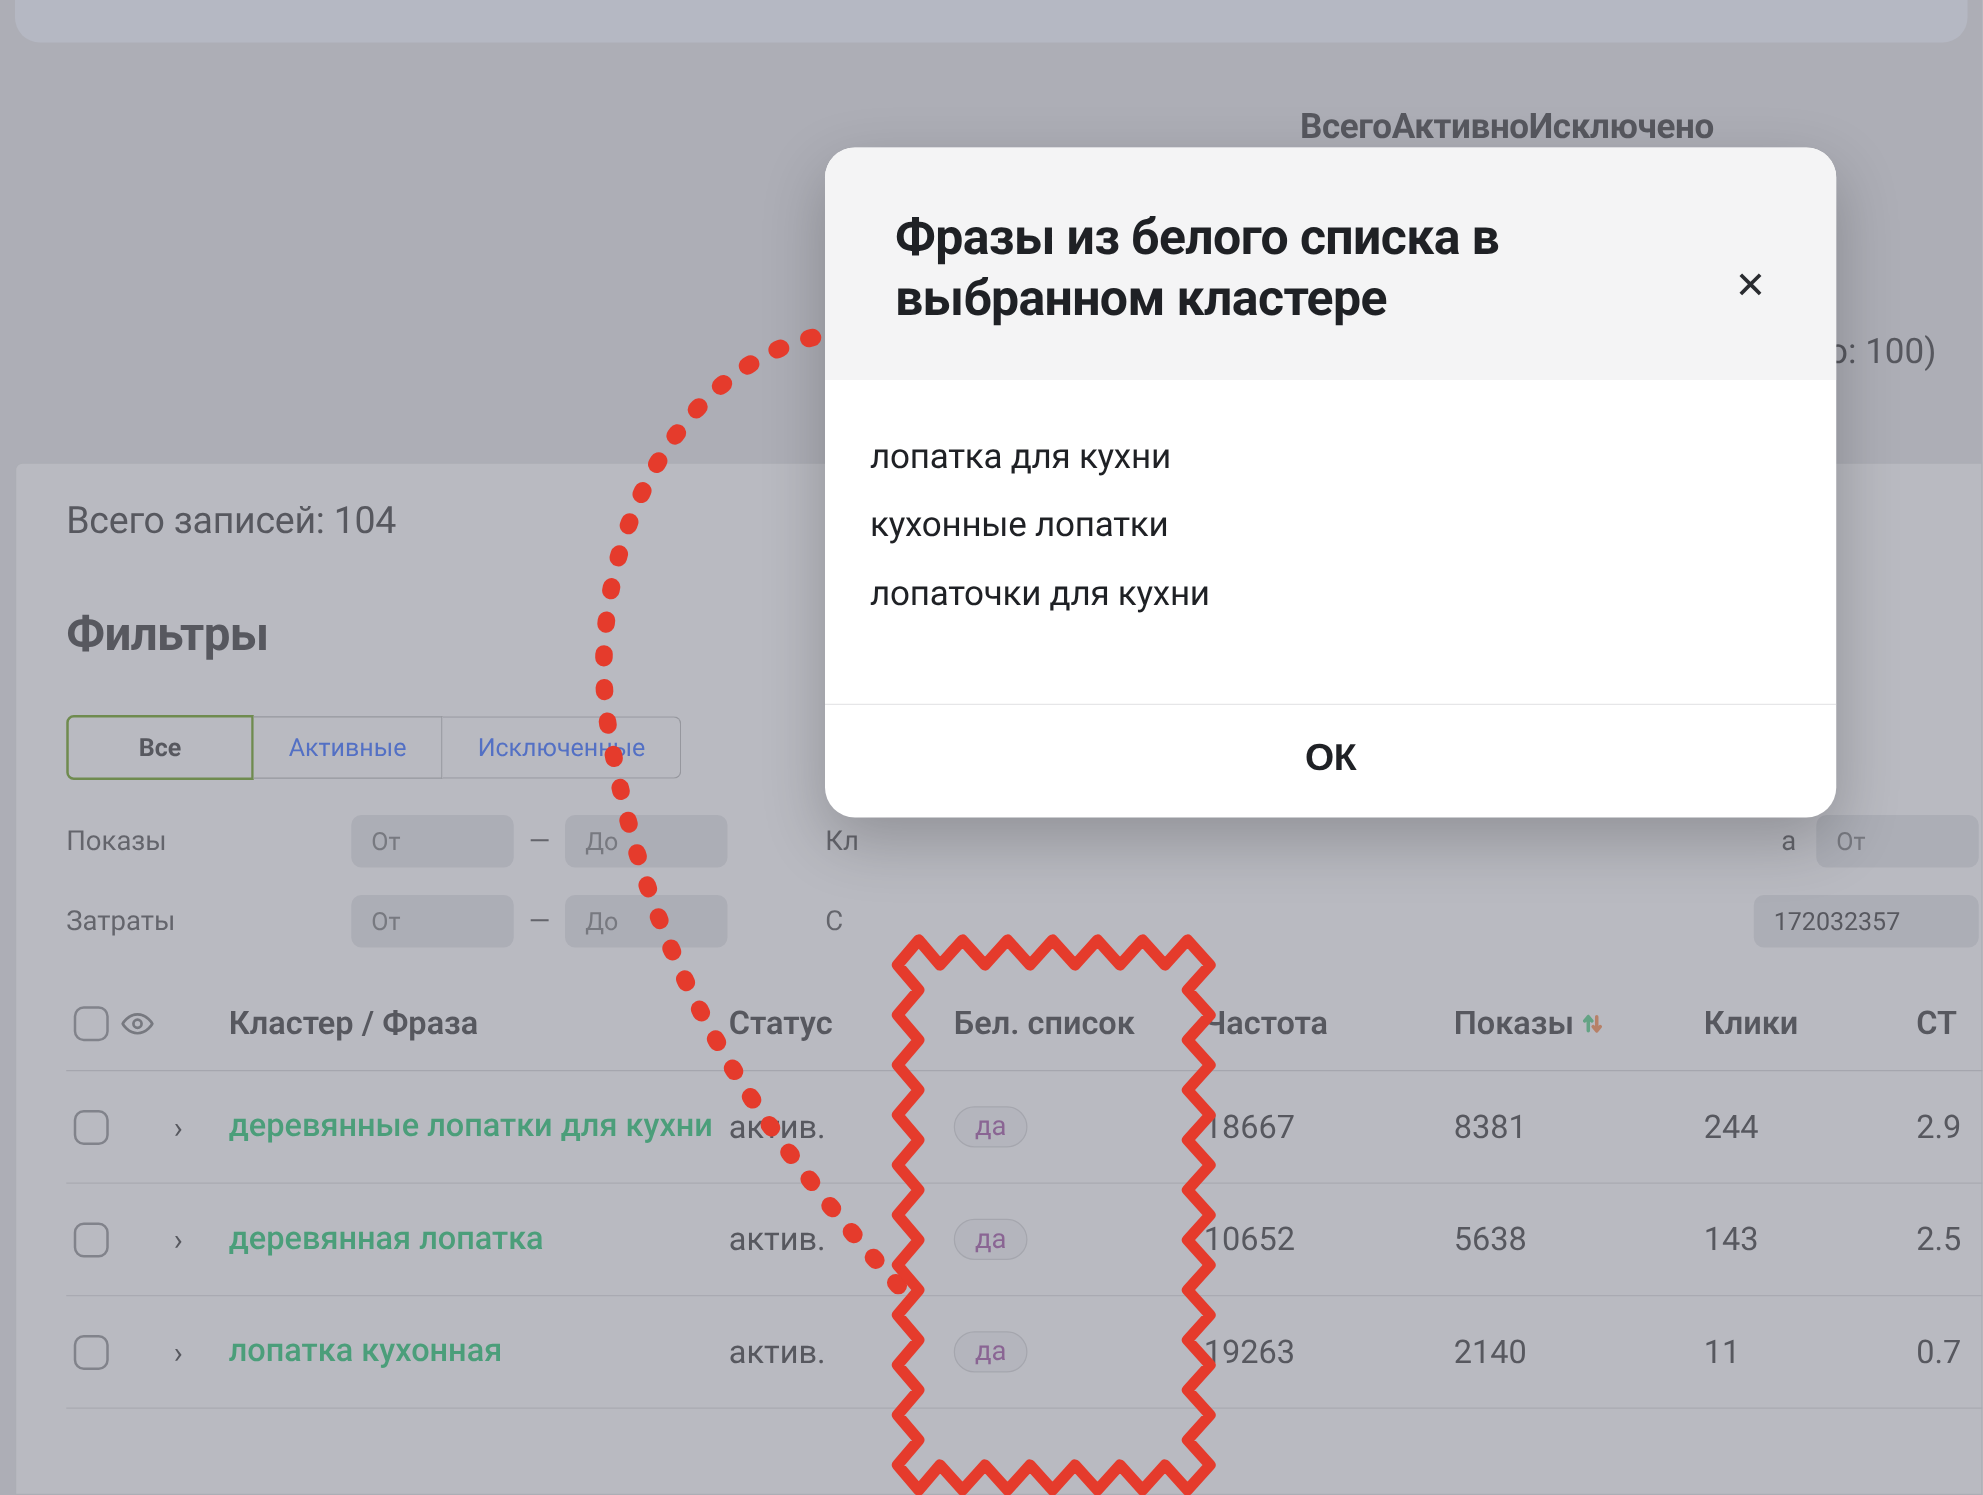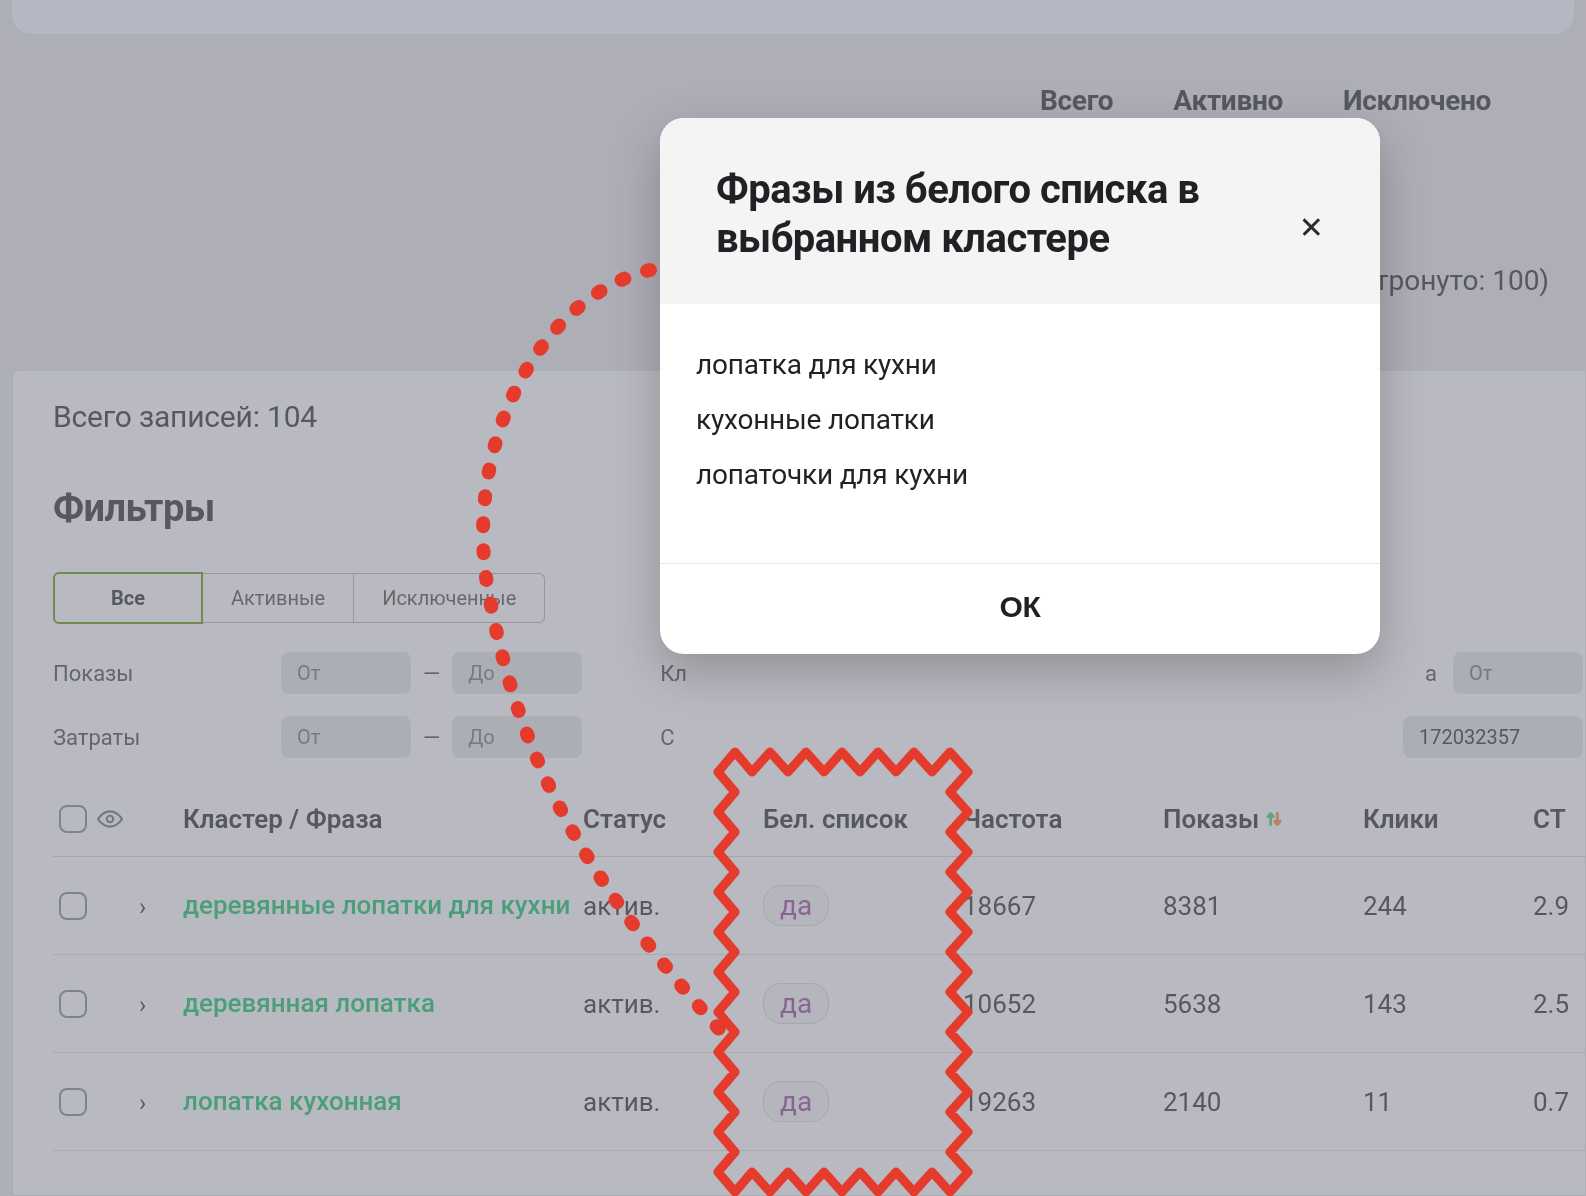--- a/index.html
+++ b/index.html
@@ -5,35 +5,35 @@
   * { box-sizing: border-box; margin: 0; padding: 0; }
   html, body { width: 1586px; height: 1196px; font-family: -apple-system, "Segoe UI", Roboto, Arial, sans-serif; }
   body { background: #b7b9c0; position: relative; overflow: hidden; }
 
   .page { position: relative; width: 100%; height: 100%; }
 
   
   .topband { position:absolute; left:12px; right:12px; top:0; height:34px; background:#c5cad6; border-radius:0 0 20px 20px; }
 
   
-  .stats-head { position:absolute; top:84px; left:1040px; display:flex; gap:60px; font-size:28px; font-weight:700; color:#23252a; letter-spacing:-0.3px; }
+  .stats-head { position:absolute; top:84px; left:1040px; display:flex; font-size:28px; font-weight:700; color:#23252a; letter-spacing:-0.3px; }
   .stats-head span { }
 
   
   .touched { position:absolute; top:264px; left:1360px; font-size:28px; color:#23252a; }
 
   
   .panel { position:absolute; left:12px; right:0; top:370px; bottom:0; background:#ccced3; border:1.5px solid #b6b8bd; border-radius:6px 0 0 0; padding:28px 16px 0 40px; }
 
   .total { font-size:30px; color:#23252a; margin-bottom:52px; letter-spacing:-0.2px; }
   .filters-title { font-size:38px; font-weight:700; color:#23252a; margin-bottom:42px; letter-spacing:-0.5px; }
 
   
   .tabs-row { display:flex; align-items:center; gap:0; margin-bottom:28px; width:1530px; }
-  .tab { border:1.5px solid #8f9196; background:#ccced3; padding:12px 28px; font-size:20px; color:#404040; cursor:pointer; text-align:center; min-width:150px; }
+  .tab { border:1.5px solid #8f9196; background:#ccced3; padding:12px 28px; font-size:20px; color:#1d4ed8; cursor:pointer; text-align:center; min-width:150px; }
   .tab + .tab { border-left:none; }
   .tab.active { border:2px solid #4d7c0f; font-weight:700; color:#23252a; }
   .tab.first { border-radius:6px 0 0 6px; }
   .tab.last { border-radius:0 6px 6px 0; }
   .apply-btn { margin-left:auto; border:2px solid #0f9d58; padding:10px 20px; font-size:20px; color:#23252a; border-radius:6px; cursor:pointer; background:#ccced3; }
 
   
   .frow { display:flex; align-items:center; gap:28px; margin-bottom:22px; font-size:22px; color:#3a3c41; width:1530px; }
   .flabel { width:200px; }
   .frow .range { display:flex; align-items:center; gap:12px; }
@@ -54,28 +54,28 @@
   .col-imp    { width:200px; display:flex; align-items:center; gap:6px;}
   .col-clicks { width:170px; }
   .col-ctr    { width:80px; }
 
   .chk { width:28px; height:28px; border:2px solid #6c6e75; border-radius:8px; background:transparent; cursor:pointer; }
   .eye-icon { width:26px; height:26px; color:#5b5d62; }
   .sort-icon { width:18px; height:18px; color:#5aa36f; }
 
   .trow { display:flex; align-items:center; gap:0; font-size:26px; color:#23252a; padding:28px 0; border-bottom:1px solid #b0b2b8; width:1560px; }
   .trow .col-phrase { color:#0f9d58; font-weight:500; line-height:1.25; }
-  .trow .pill { display:inline-block; background:#c3c5cc; border:1.5px solid #a9abb1; border-radius:18px; padding:3px 16px; font-size:28px; color:#7a3b84; }
+  .trow .pill { display:inline-block; background:#c3c5cc; border:1.5px solid #a9abb1; border-radius:18px; padding:3px 16px; font-size:22px; color:#7a3b84; }
   .trow .col-expand span { font-size:24px; color:#23252a; cursor:pointer; padding-left:16px;}
 
   
   .overlay { position:absolute; inset:0; background:rgba(160,160,170,0.42); }
 
   
-  .modal { position:absolute; left:660px; top:118px; width:720px; background:#fff; border-radius:24px; box-shadow:0 18px 50px rgba(0,0,0,.22); overflow:hidden; }
+  .modal { position:absolute; left:660px; top:118px; width:809px; background:#fff; border-radius:24px; box-shadow:0 18px 50px rgba(0,0,0,.22); overflow:hidden; }
   .modal-head { display:flex; align-items:flex-start; justify-content:space-between; padding:48px 56px 40px 56px; background:#f4f4f5; }
   .modal-title { font-size:40px; font-weight:700; letter-spacing:-0.5px; color:#1f2125; line-height:1.22; }
   .modal-close { font-size:30px; color:#2a2c30; cursor:pointer; background:none; border:none; padding-top:44px; }
   .modal-body { padding:44px 56px 50px 36px; font-size:28px; color:#1f2125; }
   .modal-body .phr { margin-bottom:22px; letter-spacing:-0.2px; }
   .modal-foot { border-top:1.5px solid #e6e6e8; text-align:center; padding:26px 0 30px 0; }
   .modal-ok { font-size:30px; font-weight:700; color:#1f2125; background:none; border:none; cursor:pointer; letter-spacing:-0.3px; }
 
   
   .anno { position:absolute; inset:0; pointer-events:none; z-index:50;}

